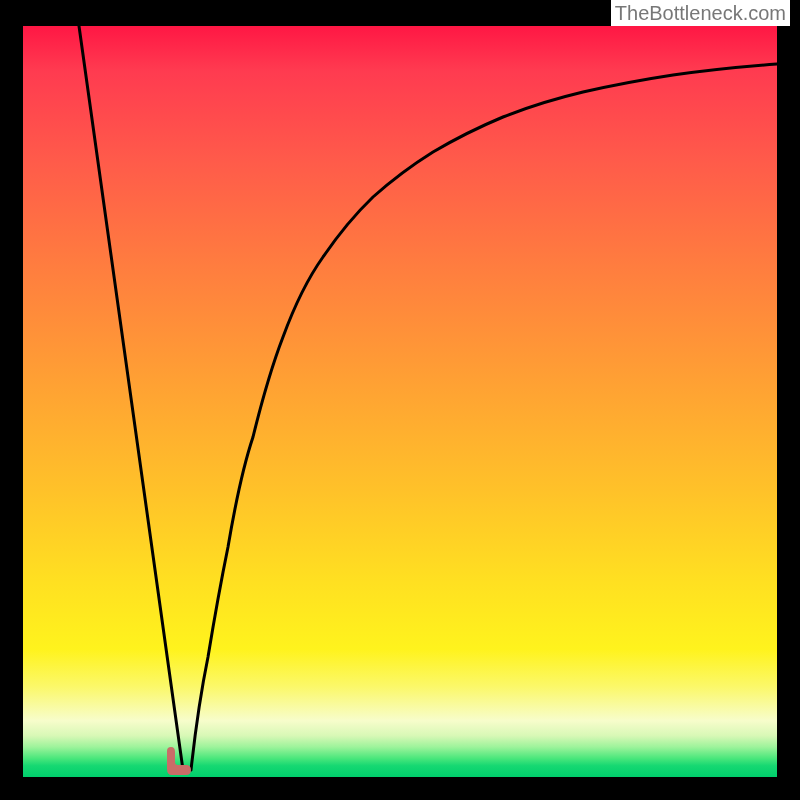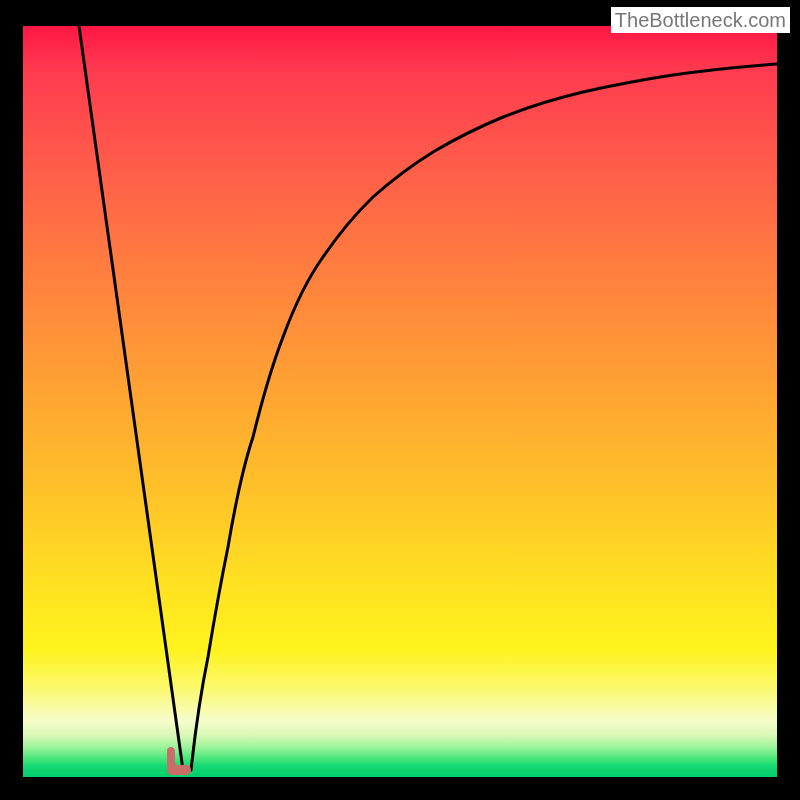--- a/index.html
+++ b/index.html
@@ -11,21 +11,21 @@
     overflow: hidden;
   }
   .outer {
     position: relative;
     width: 800px;
     height: 800px;
     background: #000;
   }
   .attribution {
     position: absolute;
-    top: 7px;
+    top: 0;
     right: 10px;
     height: 26px;
     line-height: 26px;
     font-family: Arial, Helvetica, sans-serif;
     font-size: 20px;
     color: #777;
     background: #fff;
     padding: 0 4px;
     z-index: 5;
   }

